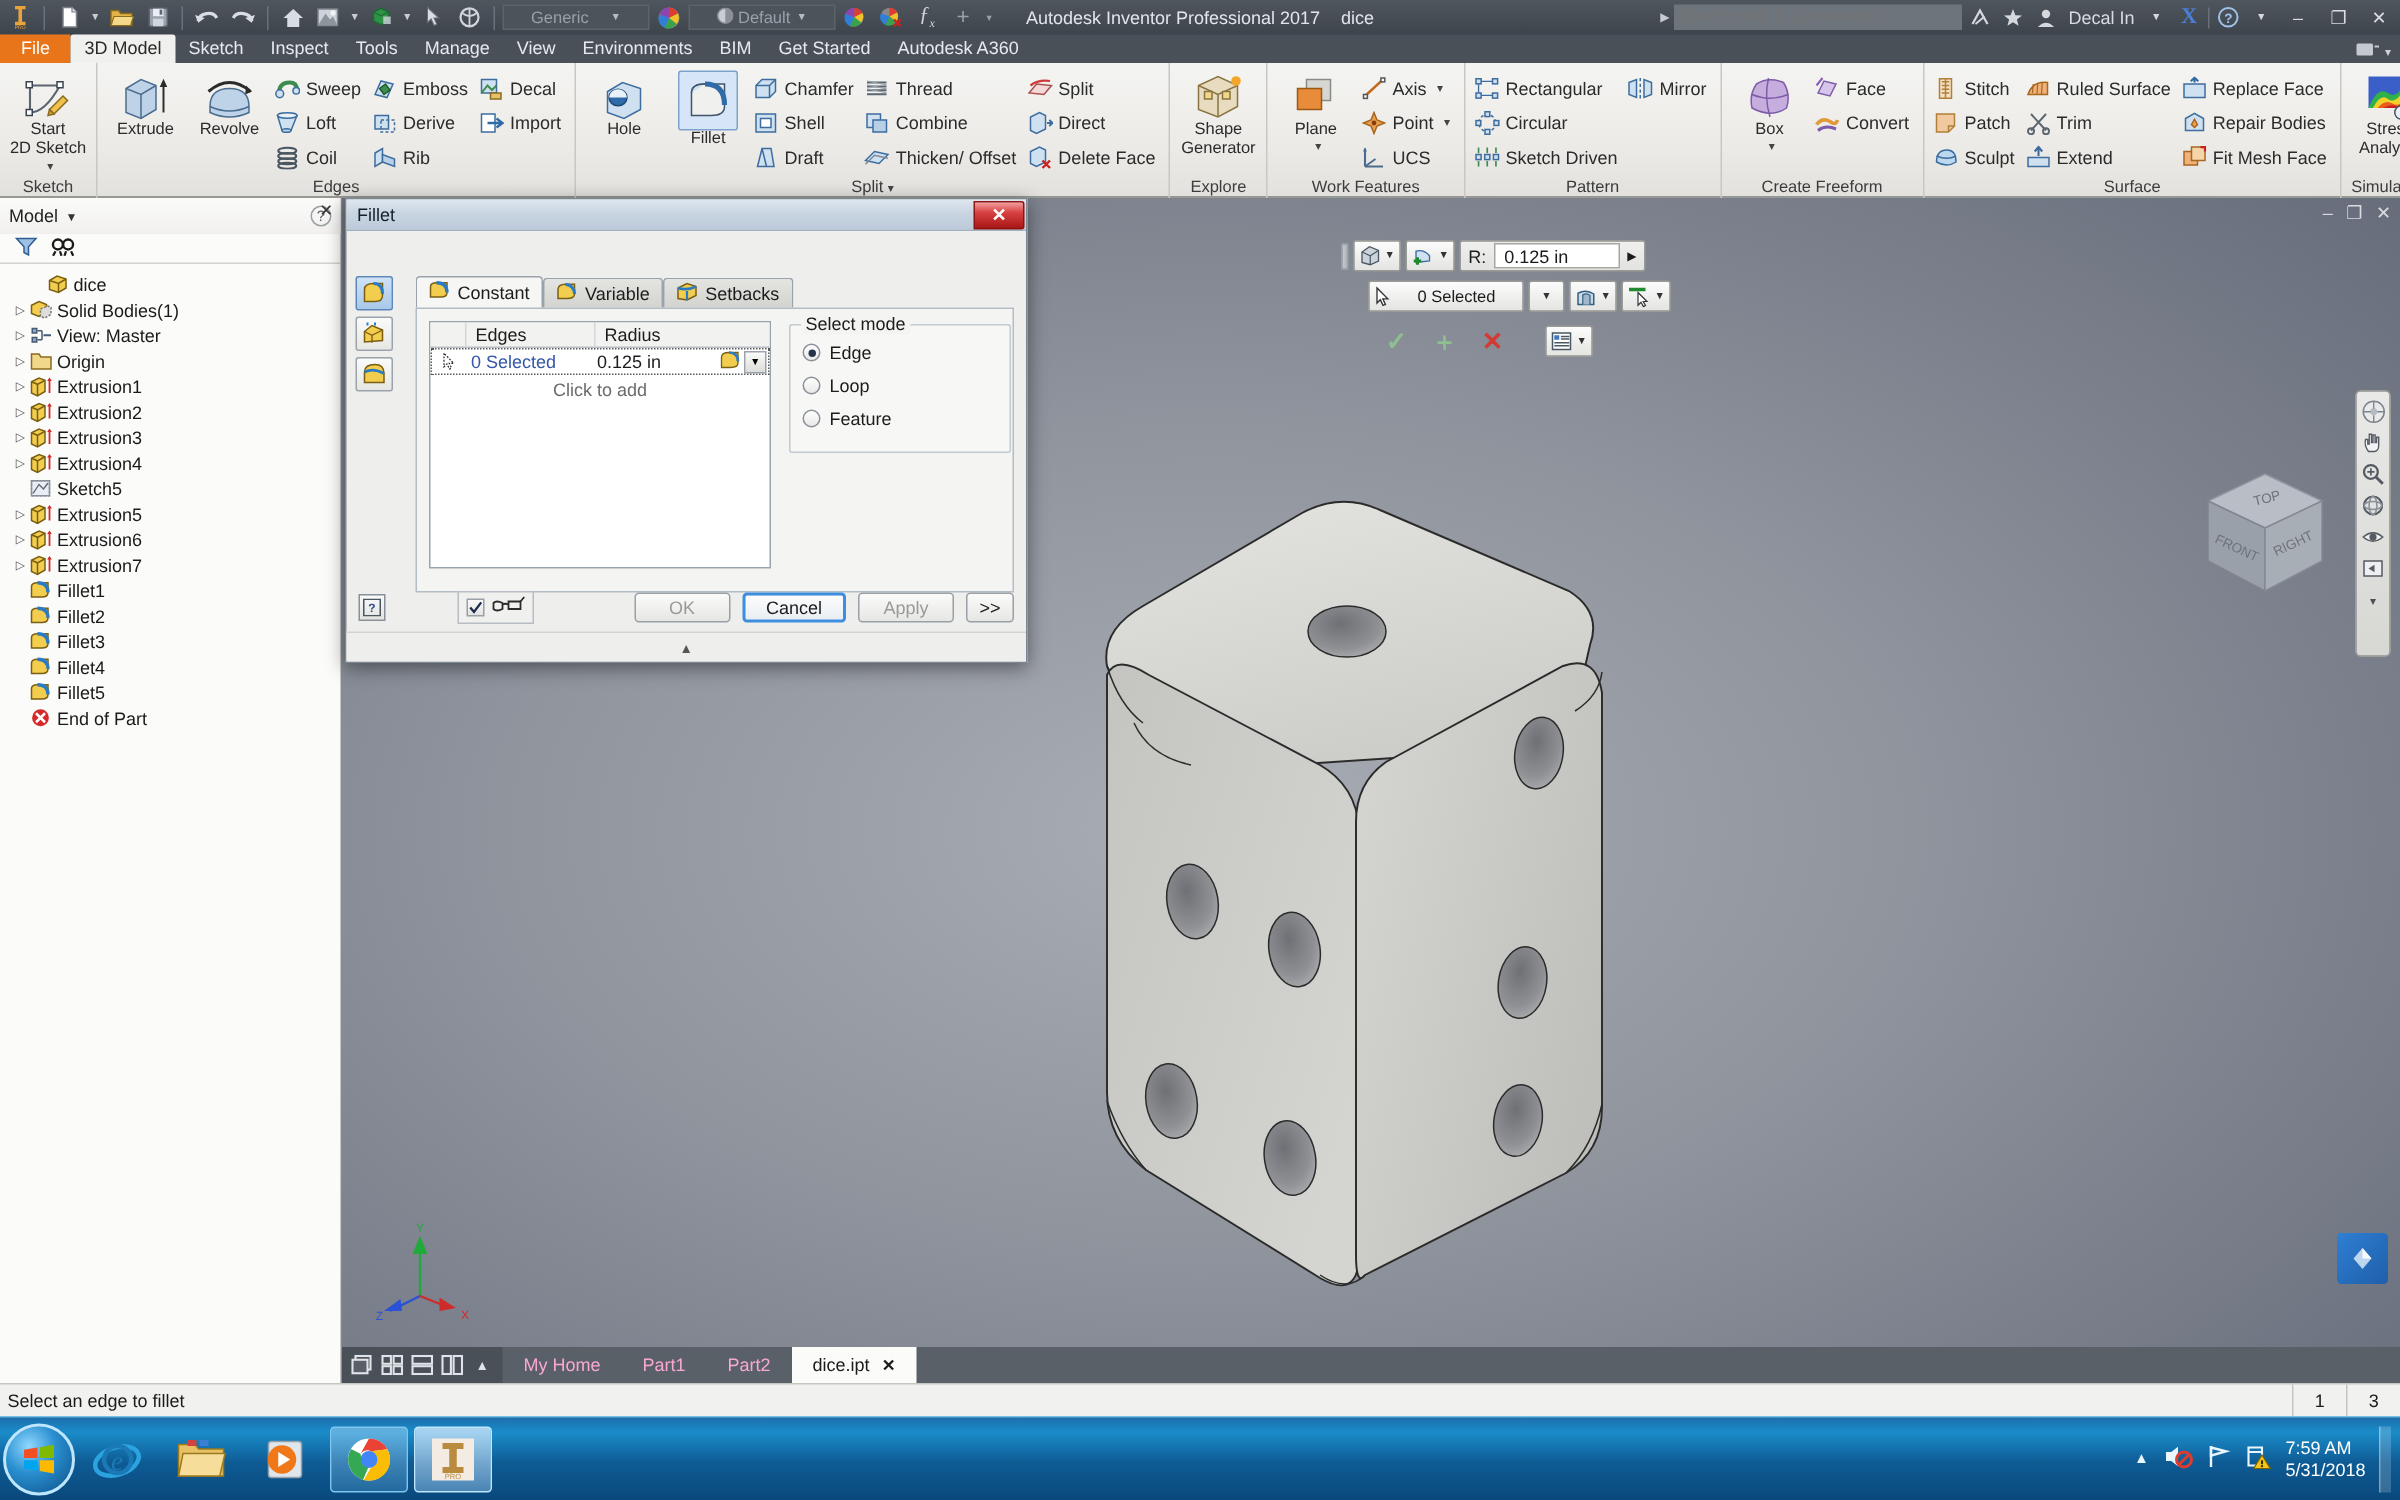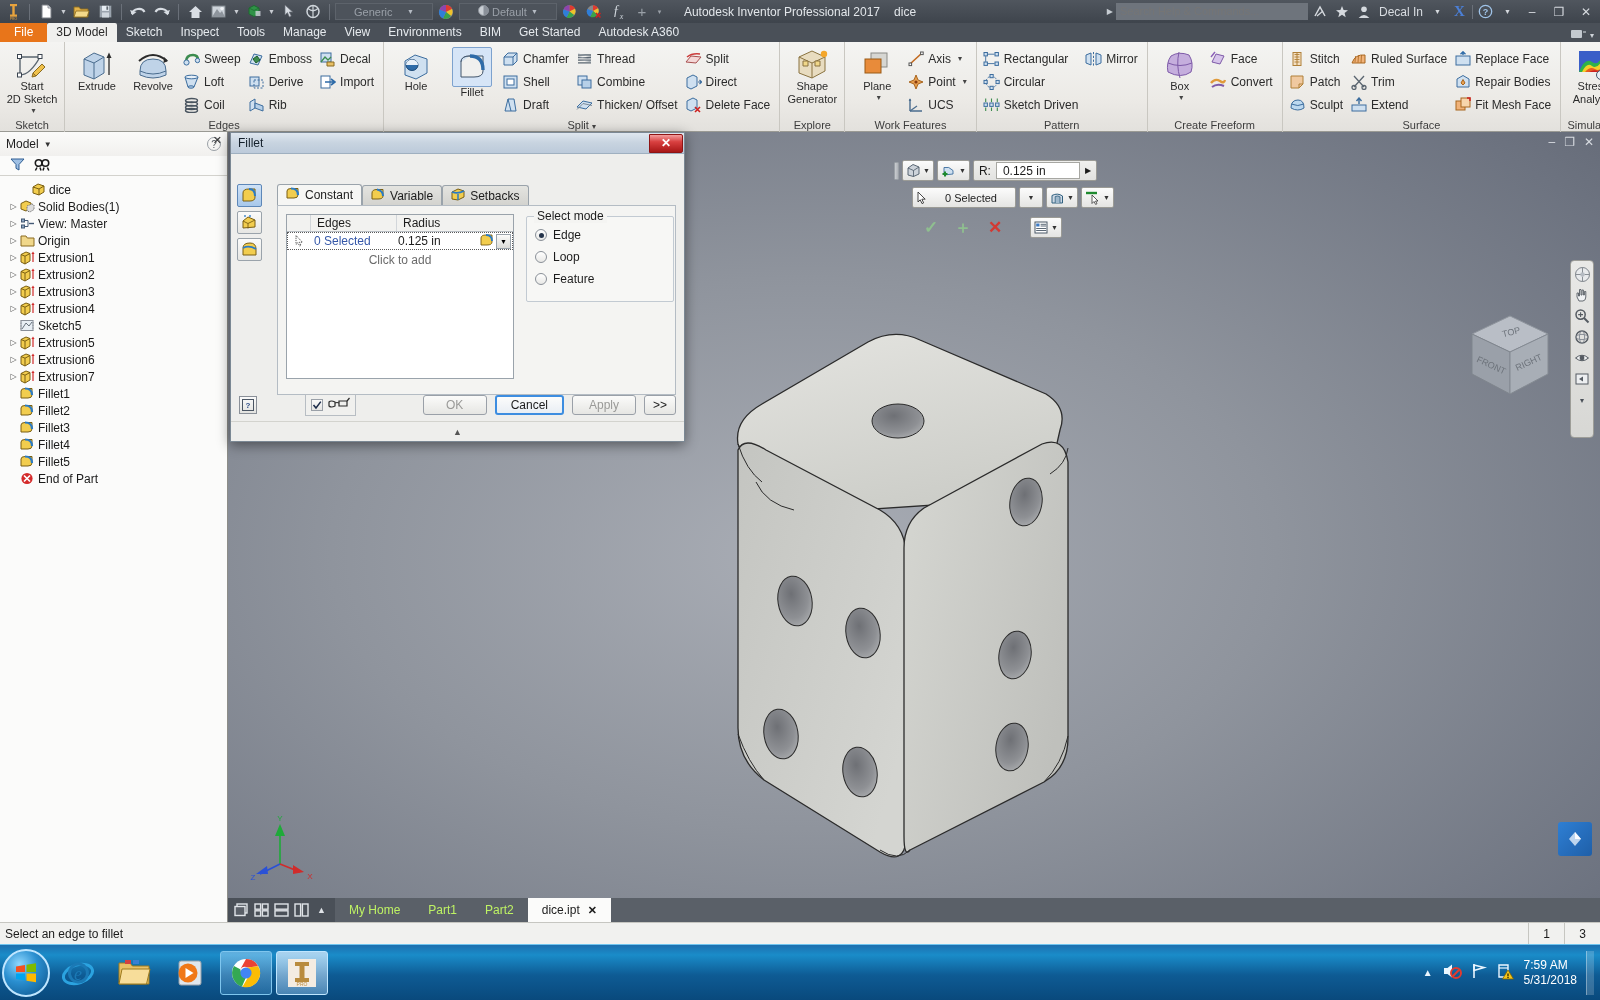--- a/index.html
+++ b/index.html
@@ -162,21 +162,21 @@
   }
 
   
   .doctabs{
     position:absolute;left:228px;top:898px;width:1372px;height:24px;
     background:#5a6068;display:flex;align-items:stretch;
   }
   .dt-icons{ display:flex;align-items:center;gap:3px;background:#4a5058;padding:0 5px;}
   .dt-icons .di{ width:17px;height:17px;display:flex;align-items:center;justify-content:center;}
   .doctab{
-    padding:0 14px;display:flex;align-items:center;color:#bef264;font-size:12px;cursor:default;
+    padding:0 14px;display:flex;align-items:center;color:#f9a8d4;font-size:12px;cursor:default;
   }
   .doctab.active{ background:#fbfbfa;color:#1b1b1b;}
   .doctab .x{ margin-left:8px;font-size:11px;font-weight:bold;}
 
   
   .statusbar{
     position:absolute;left:0;top:922px;width:1600px;height:22px;
     background:#f1f1ef;border-top:1px solid #c6c6c1;display:flex;align-items:center;
     font-size:12px;color:#1b1b1b;padding-left:5px;
   }

